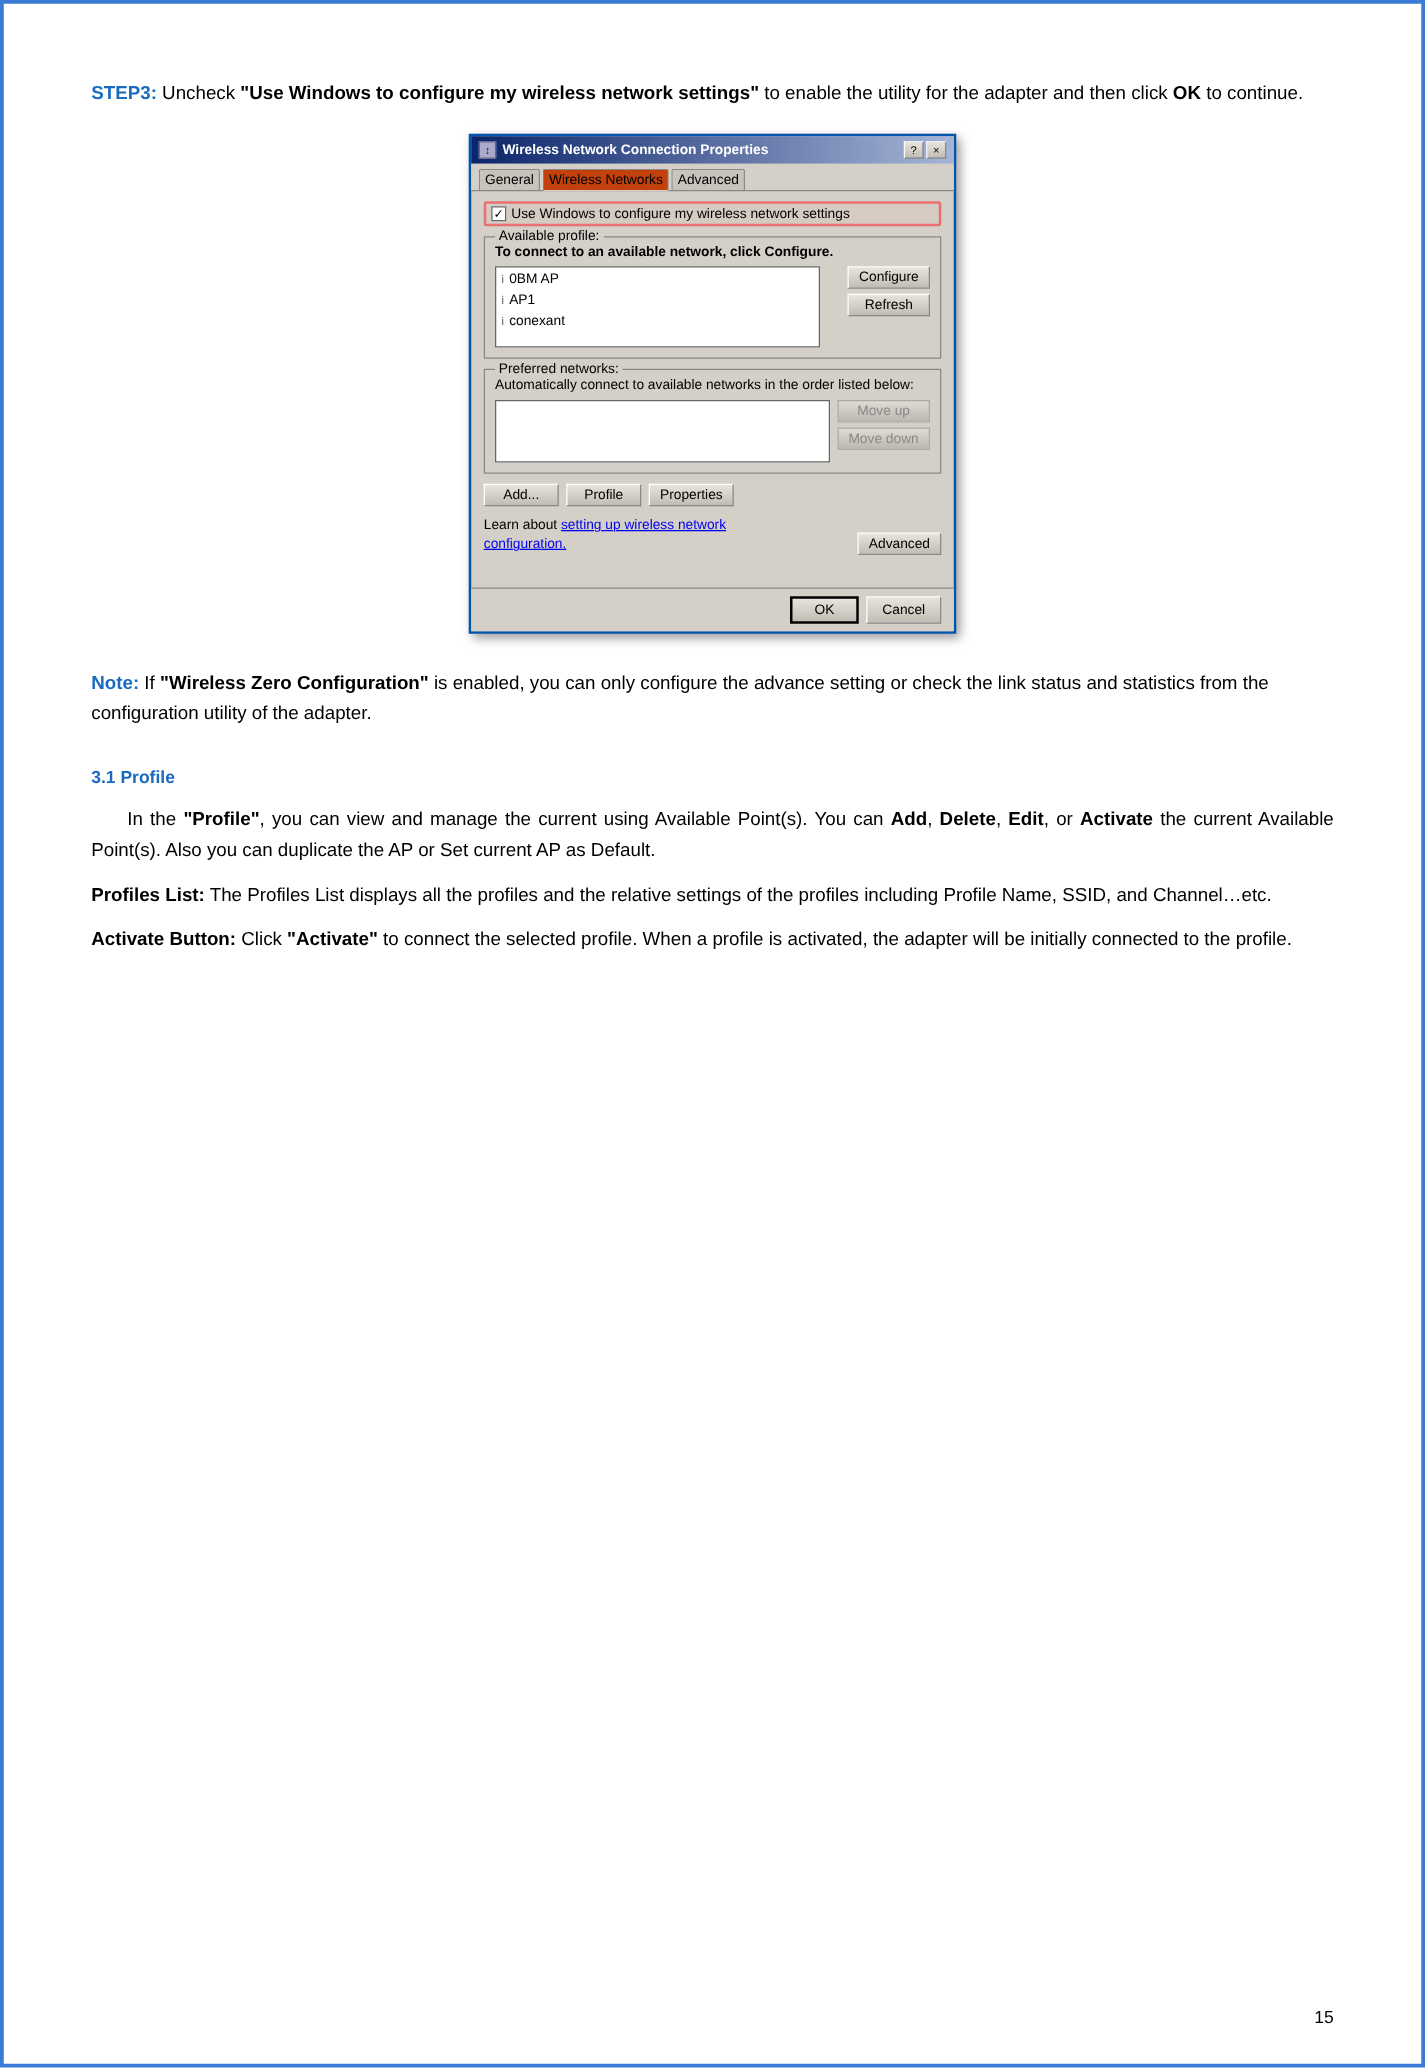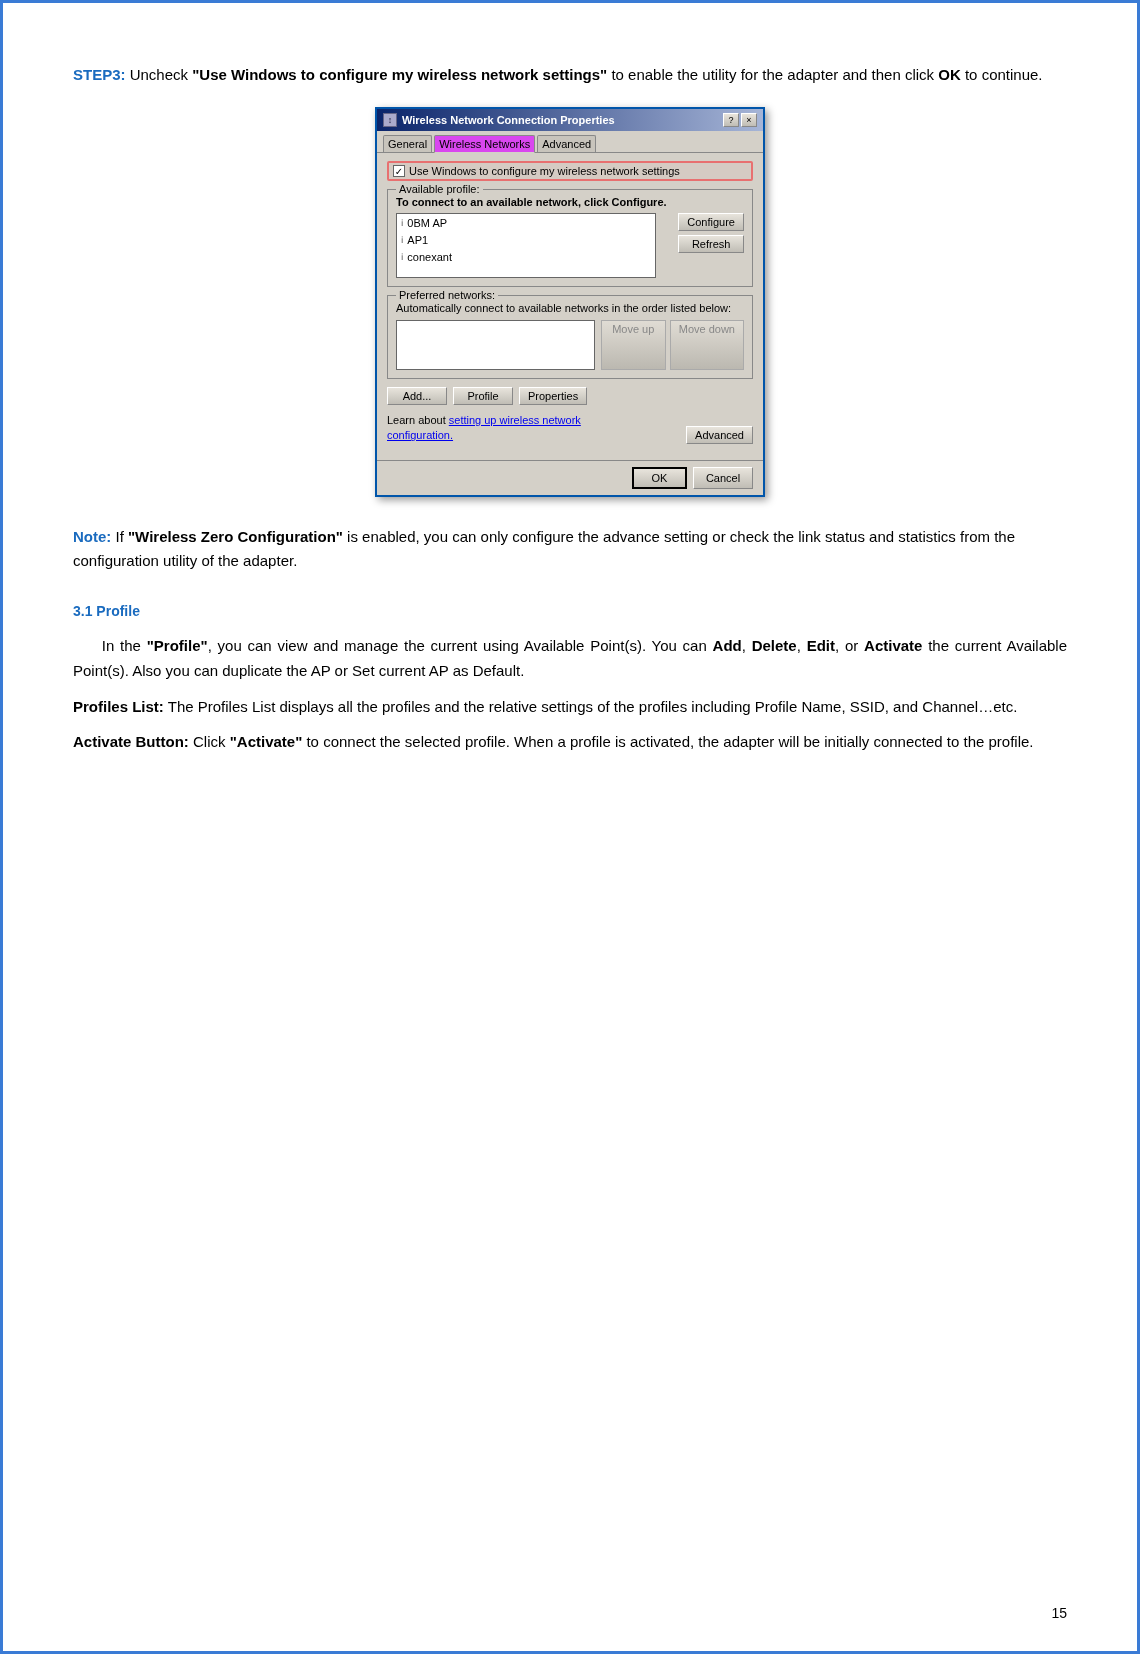--- a/index.html
+++ b/index.html
@@ -92,21 +92,21 @@
     .dialog-tab {
       padding: 2px 4px;
       border: 1px solid #888;
       border-bottom: none;
       background: #c8c4bc;
       font-size: 11px;
       cursor: pointer;
       border-radius: 2px 2px 0 0;
     }
     .dialog-tab.active {
-      background: #d946ef;
+      background: #c2410c;
       border-bottom: 1px solid #d4d0c8;
       margin-bottom: -1px;
       z-index: 1;
     }
     .dialog-body {
       padding: 8px 10px;
     }
     .checkbox-row {
       display: flex;
       align-items: center;
@@ -201,21 +201,21 @@
       gap: 6px;
     }
     .preferred-listbox {
       flex: 1;
       border: 1px solid #666;
       background: white;
       height: 50px;
     }
     .preferred-buttons {
       display: flex;
-      flex-direction: row;
+      flex-direction: column;
       gap: 4px;
     }
     .xp-button-disabled {
       padding: 2px 8px;
       border: 1px solid #aaa;
       background: linear-gradient(to bottom, #e0dcd4, #bbb8b0);
       font-size: 11px;
       color: #888;
       min-width: 65px;
       text-align: center;
@@ -223,21 +223,21 @@
     .bottom-buttons-row {
       display: flex;
       align-items: center;
       gap: 6px;
       margin-bottom: 8px;
     }
     .learn-row {
       display: flex;
       align-items: flex-end;
       justify-content: space-between;
-      margin-bottom: 8px;
+      margin-bottom: 18px;
     }
     .learn-text {
       font-size: 11px;
       line-height: 1.4;
     }
     .learn-link {
       color: #0000ee;
       text-decoration: underline;
       cursor: pointer;
     }

